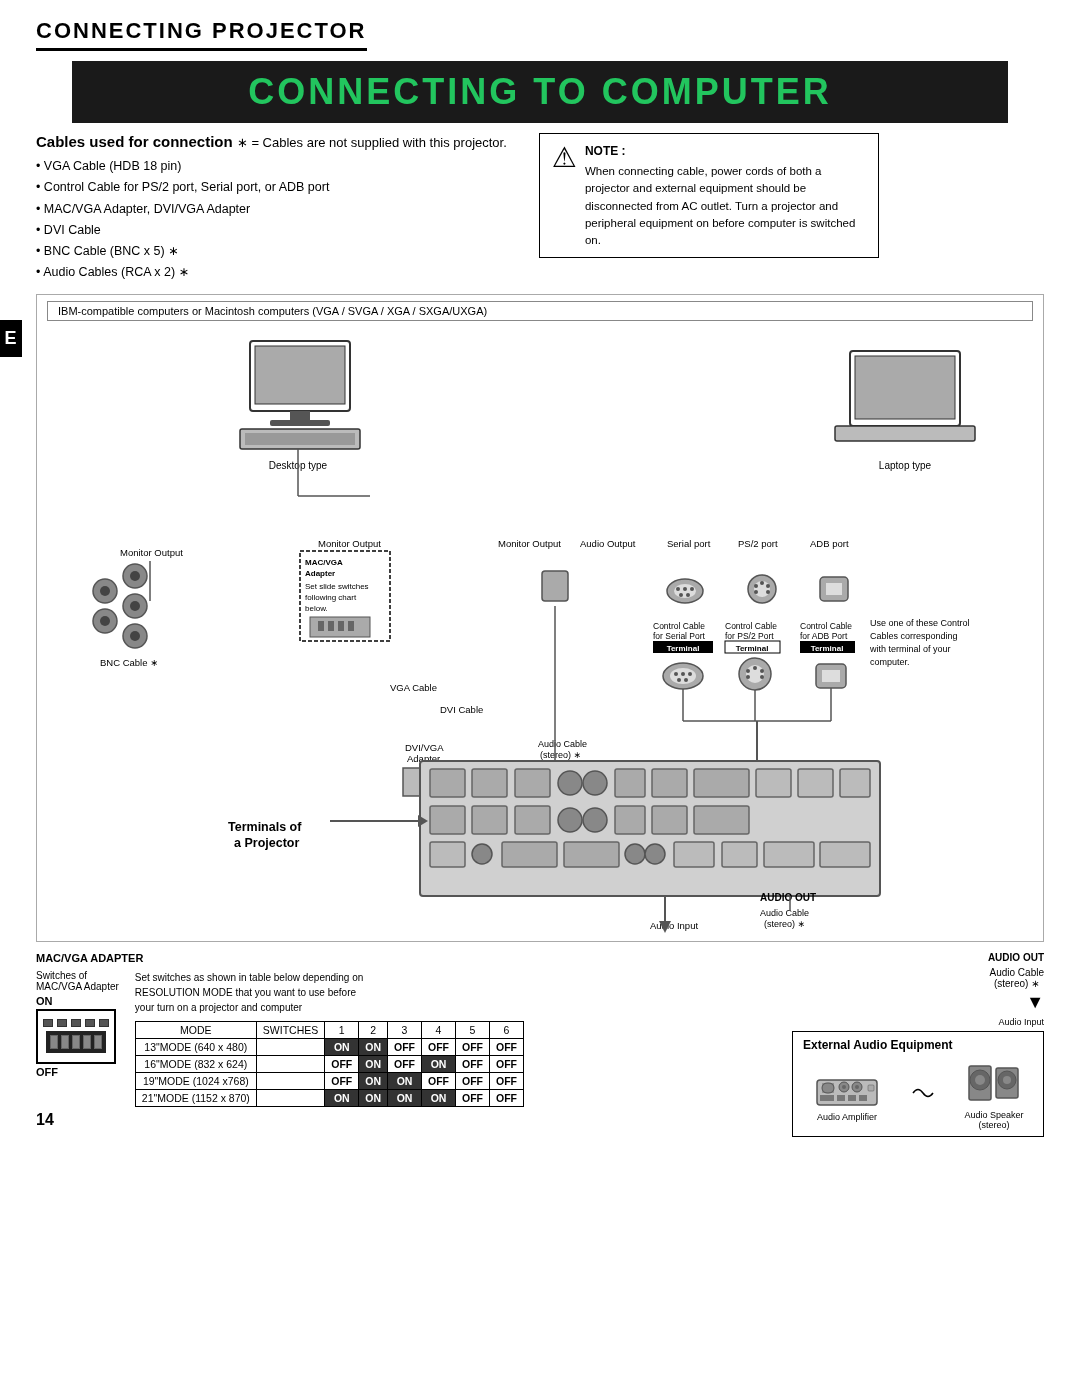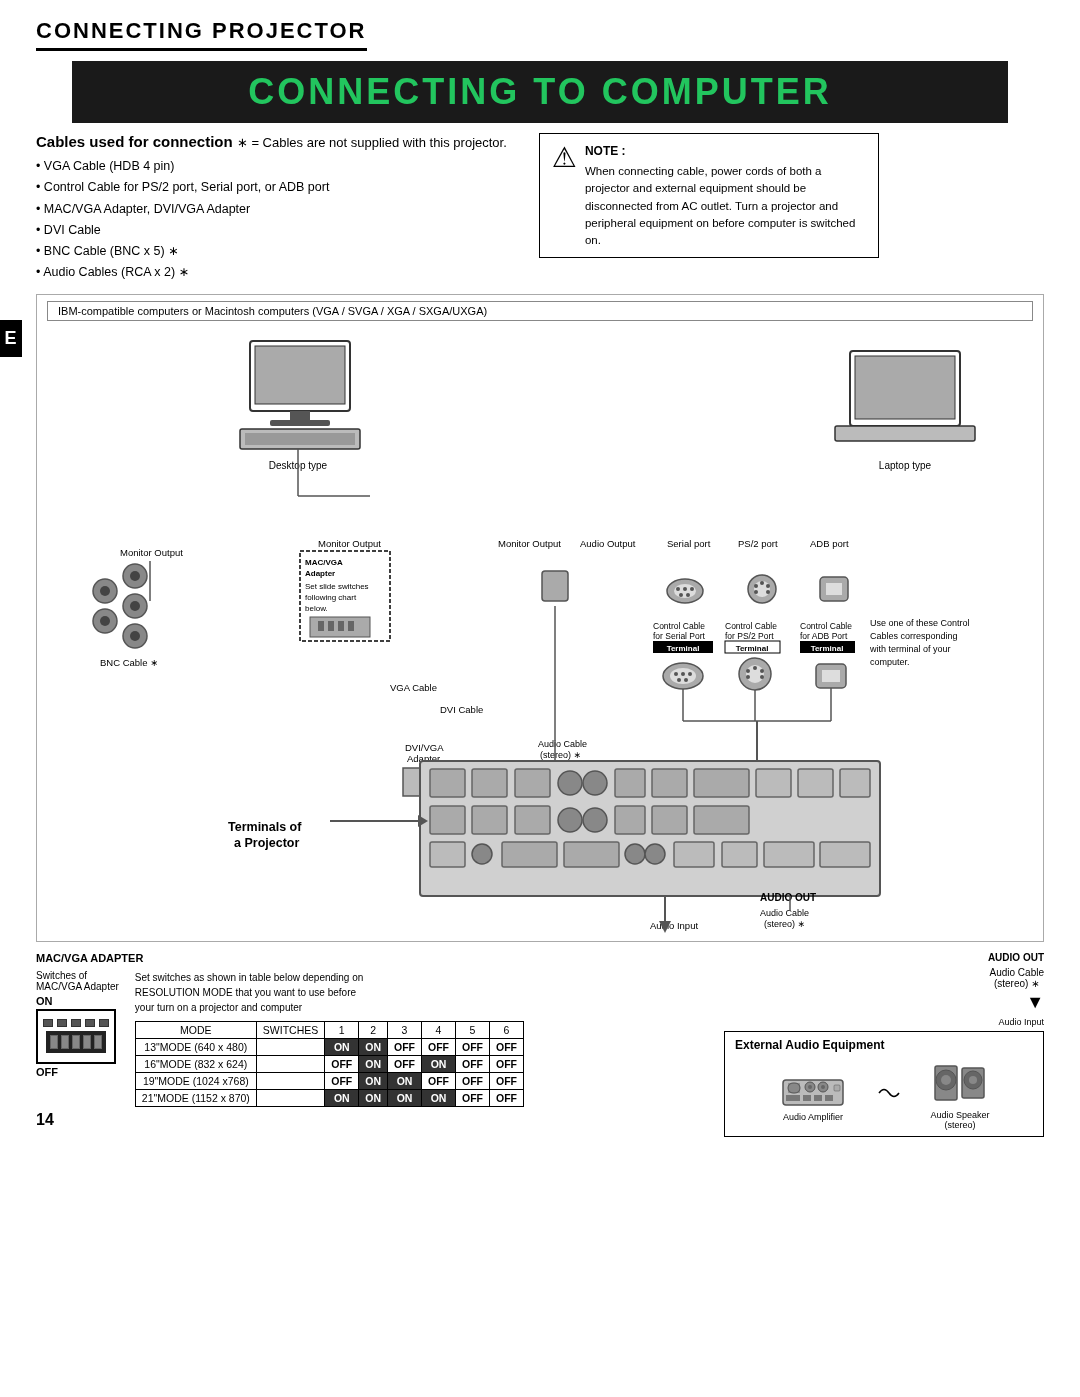--- a/index.html
+++ b/index.html
@@ -158,21 +158,21 @@
       background: #fff;
       font-weight: normal;
     }
     td.on-cell { background: #333; color: #fff; font-weight: bold; }
     td.off-cell { background: #fff; color: #000; font-weight: bold; }
     
     .external-audio-box {
       border: 1.5px solid #000;
       padding: 6px 10px;
       font-size: 11px;
-      width: 320px;
+      width: 252px;
       flex-shrink: 0;
     }
     .external-audio-title {
       font-weight: bold;
       font-size: 12px;
       margin-bottom: 6px;
     }
     .audio-items {
       display: flex;
       gap: 26px;
@@ -259,21 +259,21 @@
 
   <div class="content-area">
 
     <div class="cables-note-row">
       <div>
         <div class="cables-header">
           <span>Cables used for connection</span>
           <span style="font-weight:normal; font-size:13px;">∗ = Cables are not supplied with this projector.</span>
         </div>
         <div class="cables-list">
-          <div>• VGA Cable (HDB 4 pin)</div>
+          <div>• VGA Cable (HDB 18 pin)</div>
           <div>• Control Cable for PS/2 port, Serial port, or ADB port</div>
           <div>• MAC/VGA Adapter, DVI/VGA Adapter</div>
           <div>• DVI Cable</div>
           <div>• BNC Cable (BNC x 5) ∗</div>
           <div>• Audio Cables (RCA x 2) ∗</div>
         </div>
       </div>
       <div class="note-box">
         <div class="warning-triangle">⚠</div>
         <div class="note-content">

